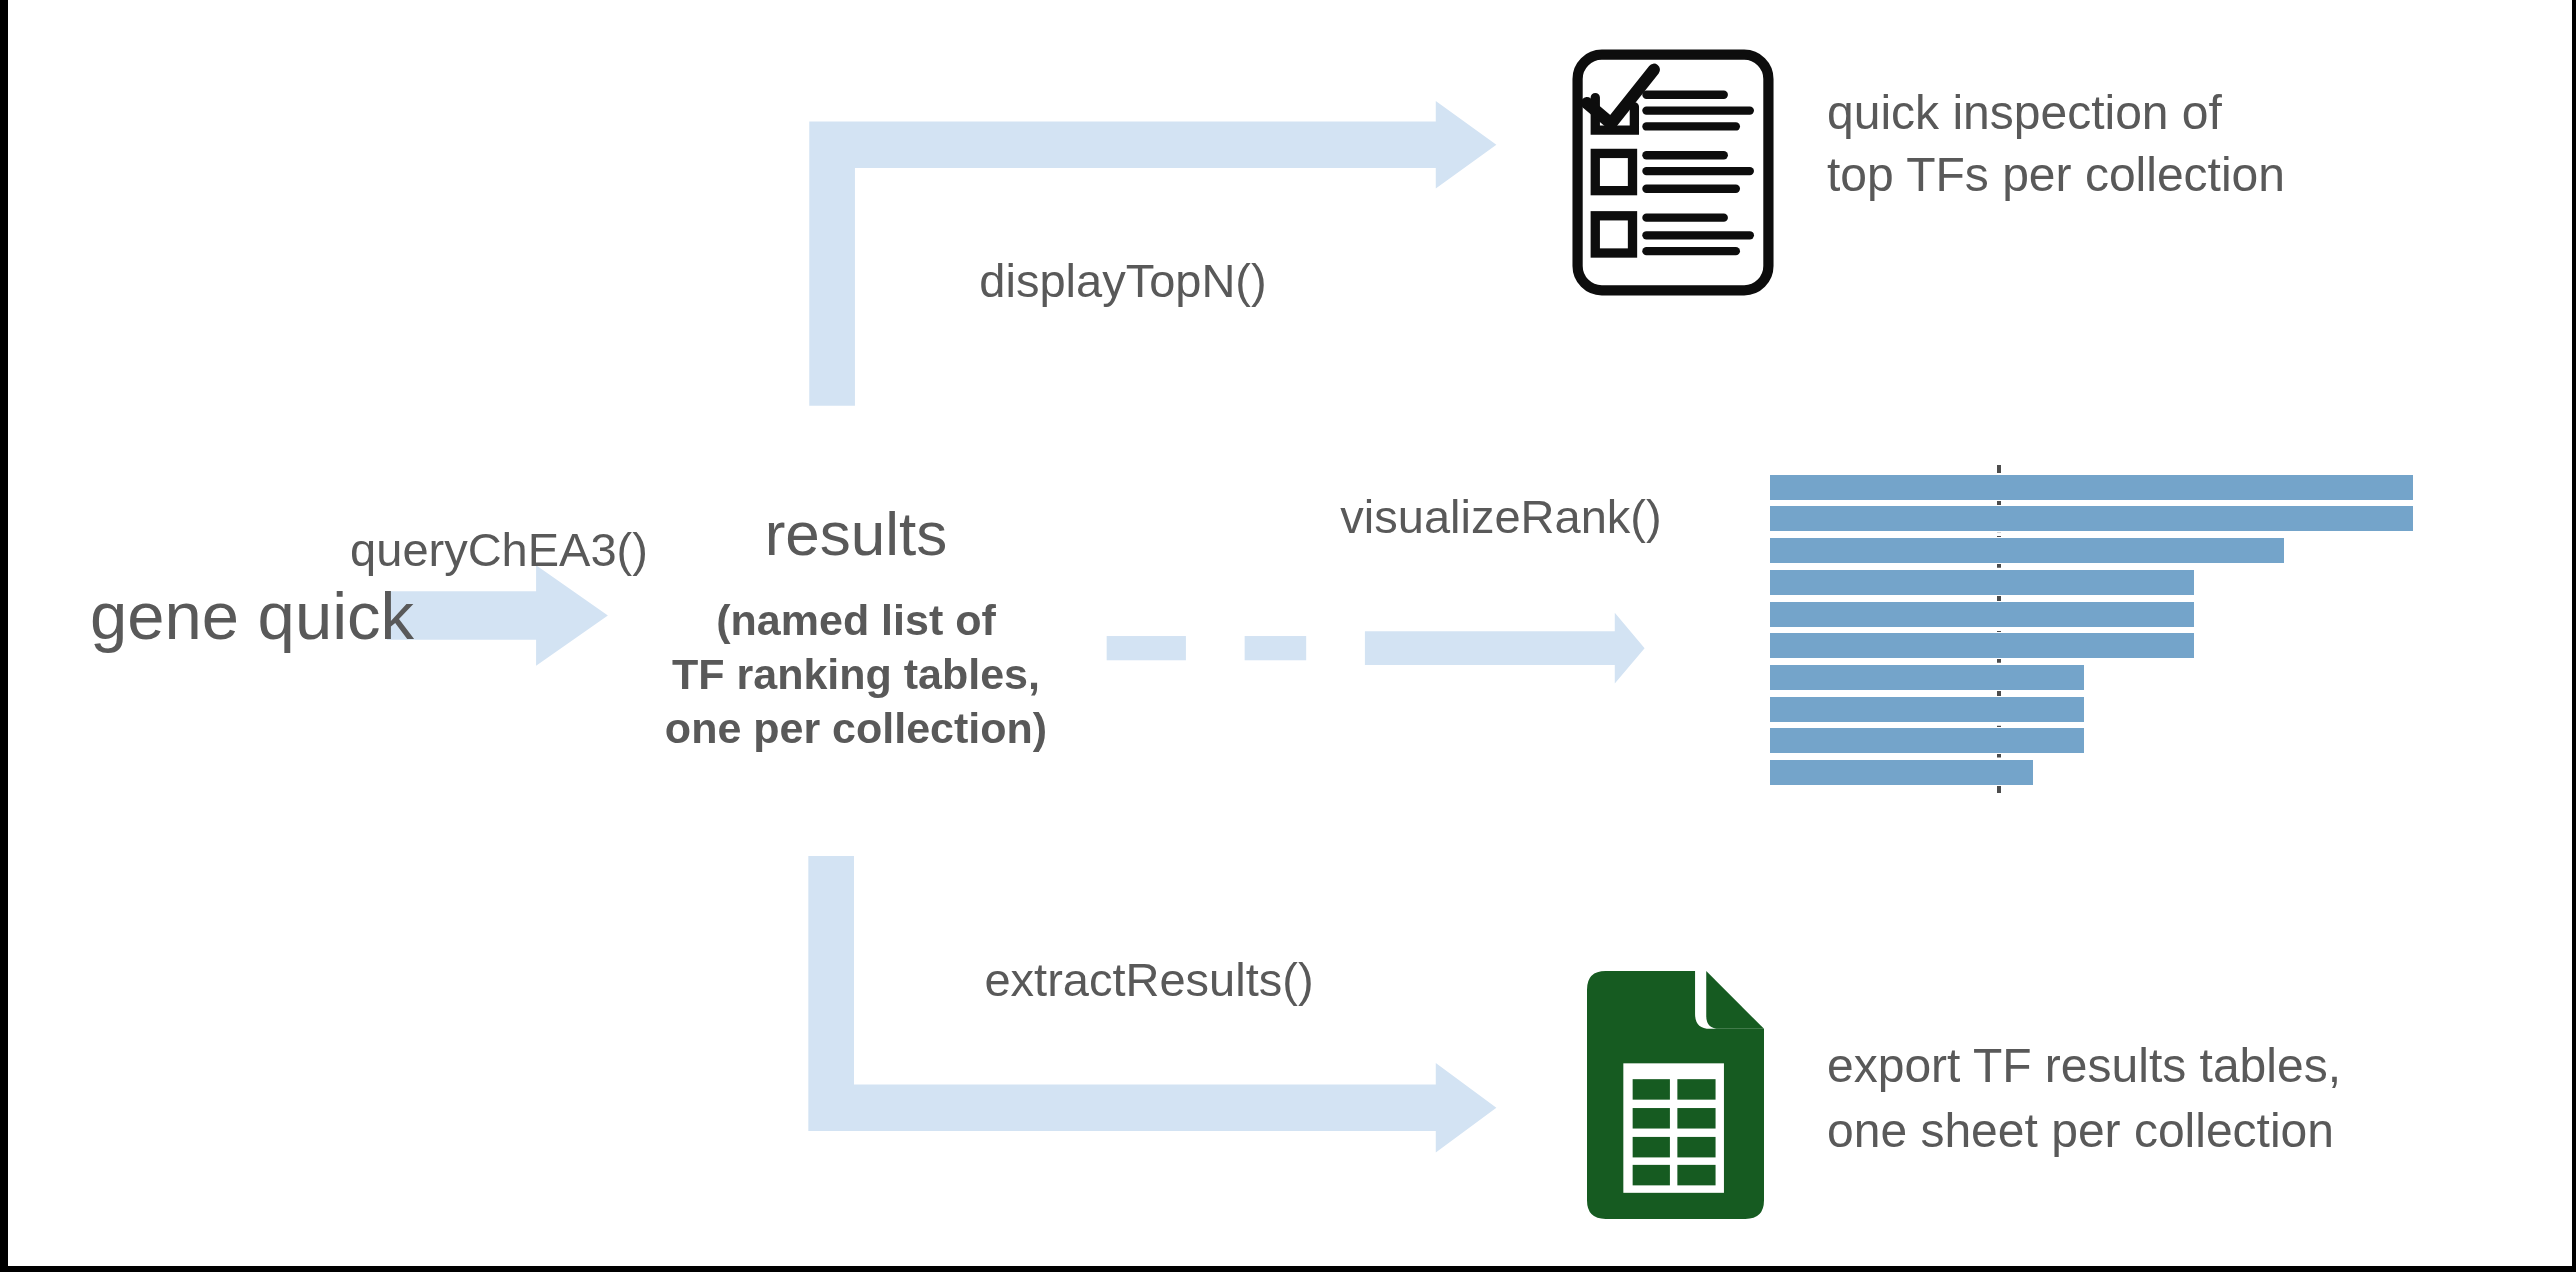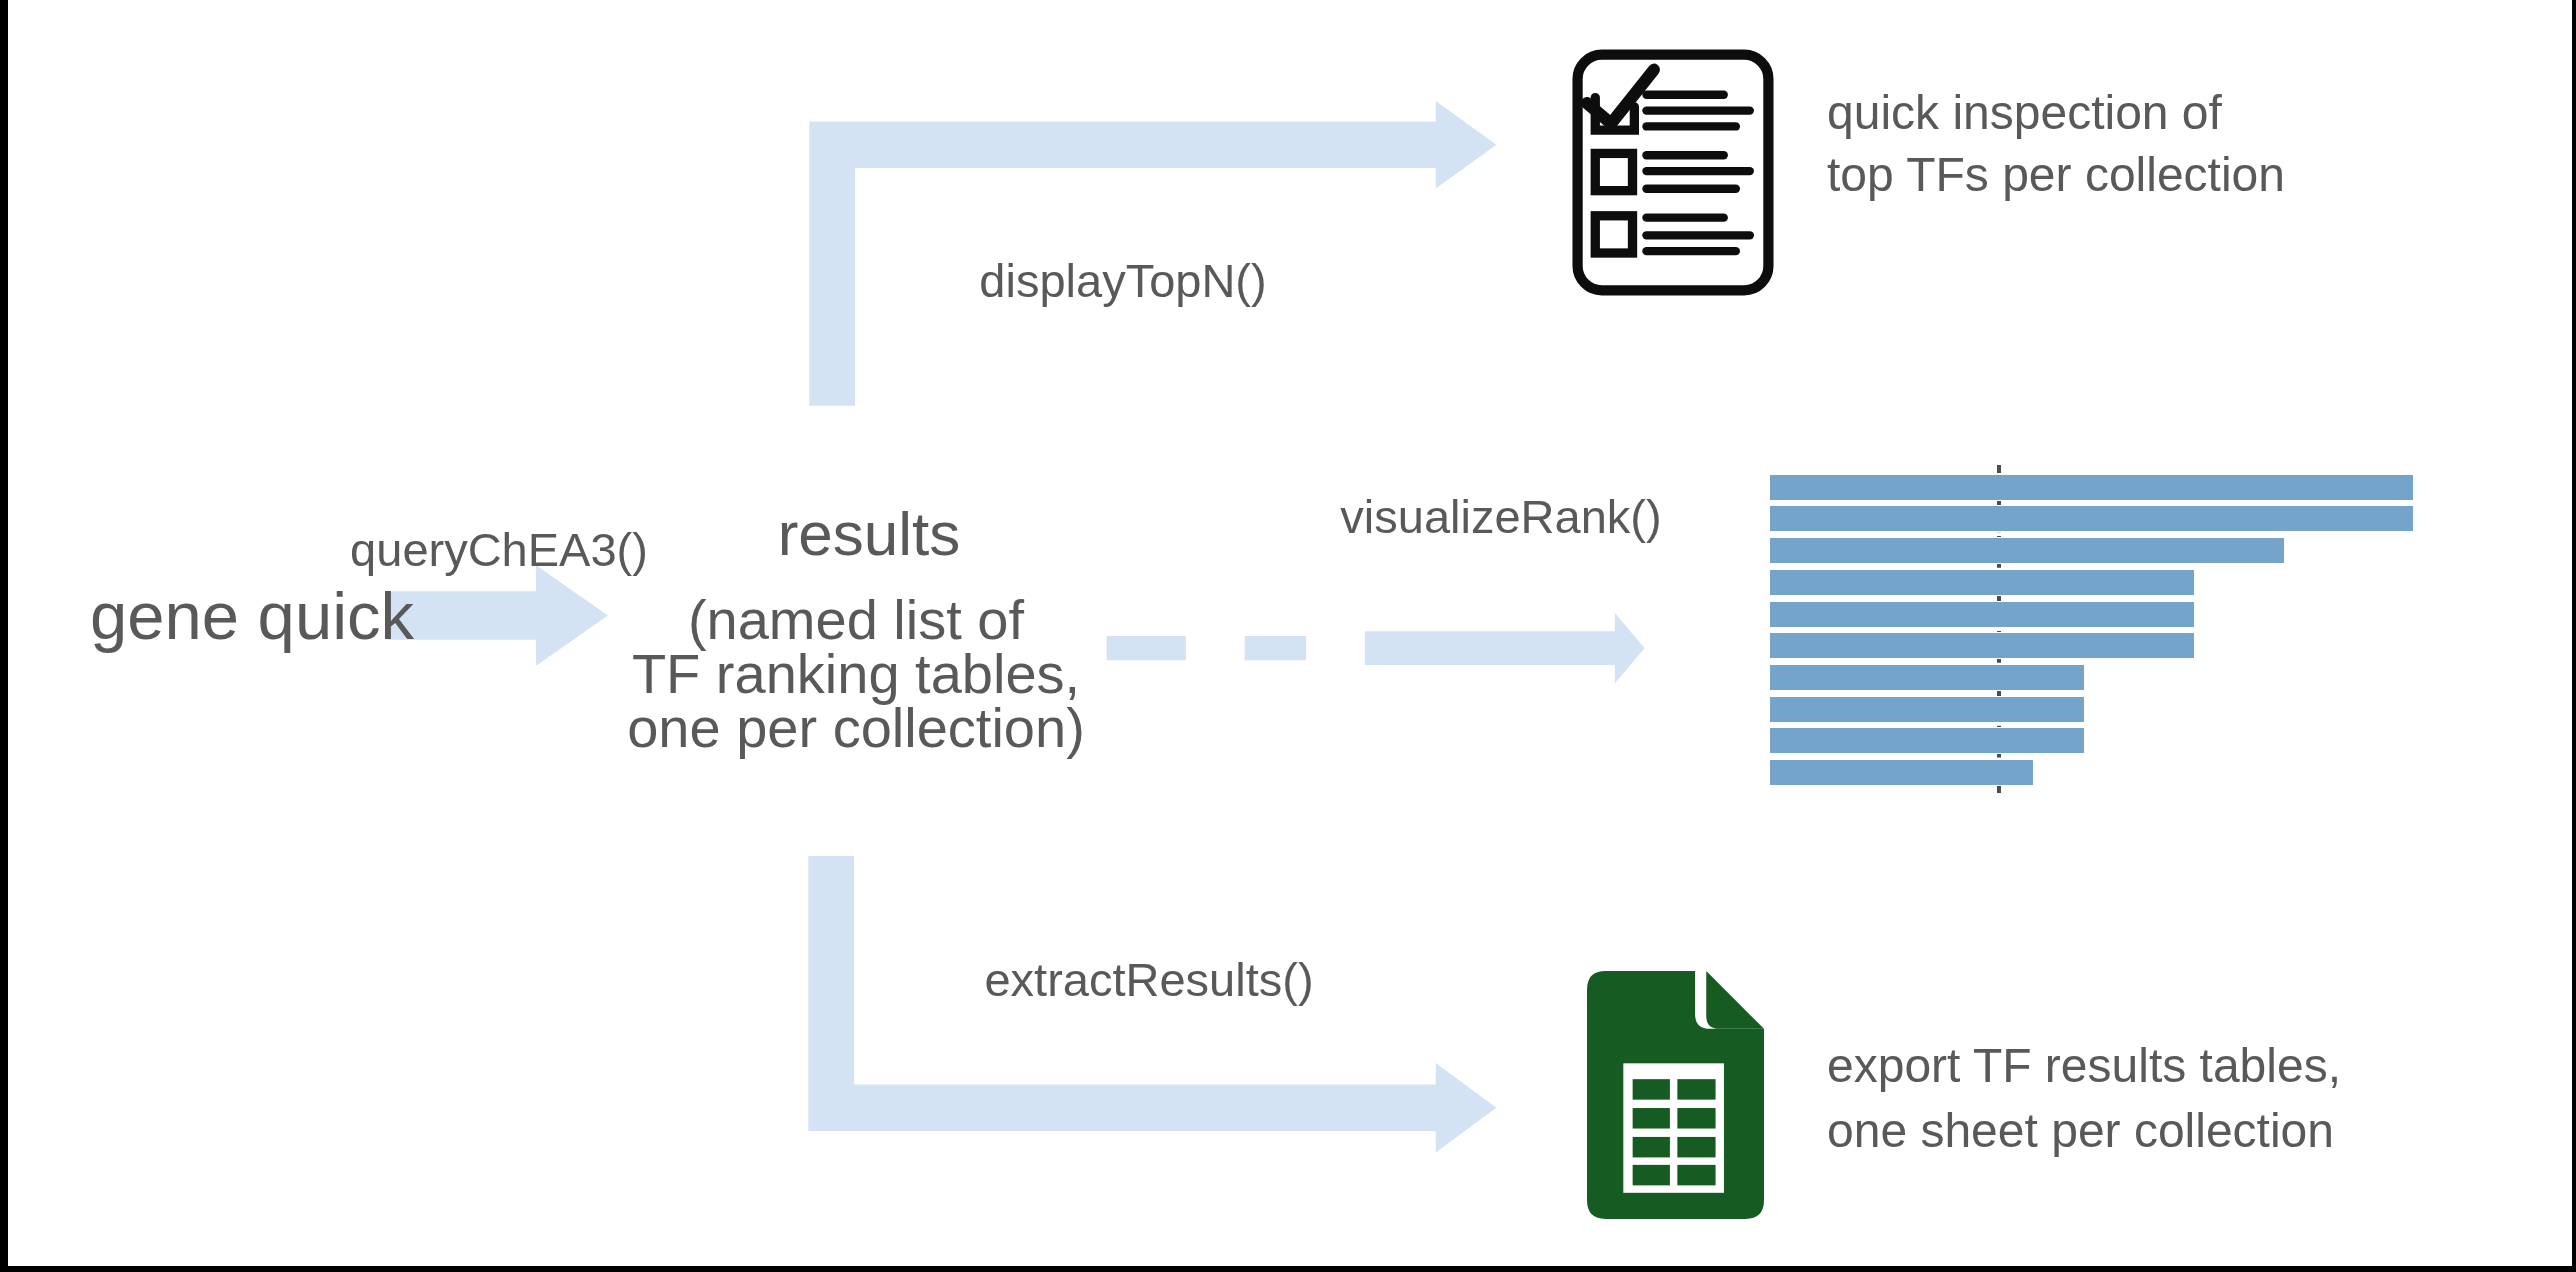--- a/index.html
+++ b/index.html
@@ -16,21 +16,21 @@
   .edge-right{right:0;top:0;width:3.7px;height:1273px;}
   .edge-bottom{left:0;bottom:0;width:2576px;height:7.5px;}
 
   .label{position:absolute;transform:translate(-50%,-50%);white-space:nowrap;}
   .fn{font-size:47px;}
   .big{font-size:67px;}
   .results-title{font-size:62px;}
   .results-sub{
     position:absolute;left:856px;top:593px;
     transform:translateX(-50%);
-    text-align:center;font-size:56px;line-height:54px;white-space:nowrap;
+    text-align:center;font-size:43px;line-height:54px;white-space:nowrap;font-weight:bold;
   }
   .caption{
     position:absolute;font-size:48px;line-height:62px;white-space:nowrap;
   }
   .caption-top{left:1827px;top:82px;}
   .caption-bottom{left:1827px;top:1033px;line-height:65px;}
 
   svg.overlay{position:absolute;left:0;top:0;width:2576px;height:1273px;}
   .arrow-shape{fill:var(--arrow,#d3e3f3);}
 
@@ -70,21 +70,21 @@
       <polygon class="arrow-shape" points="1464,677 1732,677 1732,657 1764,695 1732,733 1732,713 1464,713"></polygon>
     </g>
 
     <polygon class="arrow-shape" points="867,918 916,918 916,1163 1540,1163 1540,1140 1605,1188 1540,1236 1540,1213 867,1213"></polygon>
   </svg>
 
   <div class="label big" style="left:252px;top:615px;">gene quick</div>
 
   <div class="label fn" style="left:499px;top:549px;">queryChEA3()</div>
 
-  <div class="label results-title" style="left:856px;top:533px;margin-left:13px;">results</div>
+  <div class="label results-title" style="left:856px;top:533px;">results</div>
 
   <div class="results-sub">
     <div>(named list of</div>
     <div>TF ranking tables,</div>
     <div>one per collection)</div>
   </div>
 
   <div class="label fn" style="left:1123px;top:280px;">displayTopN()</div>
 
   <div class="label fn" style="left:1149px;top:979px;">extractResults()</div>

